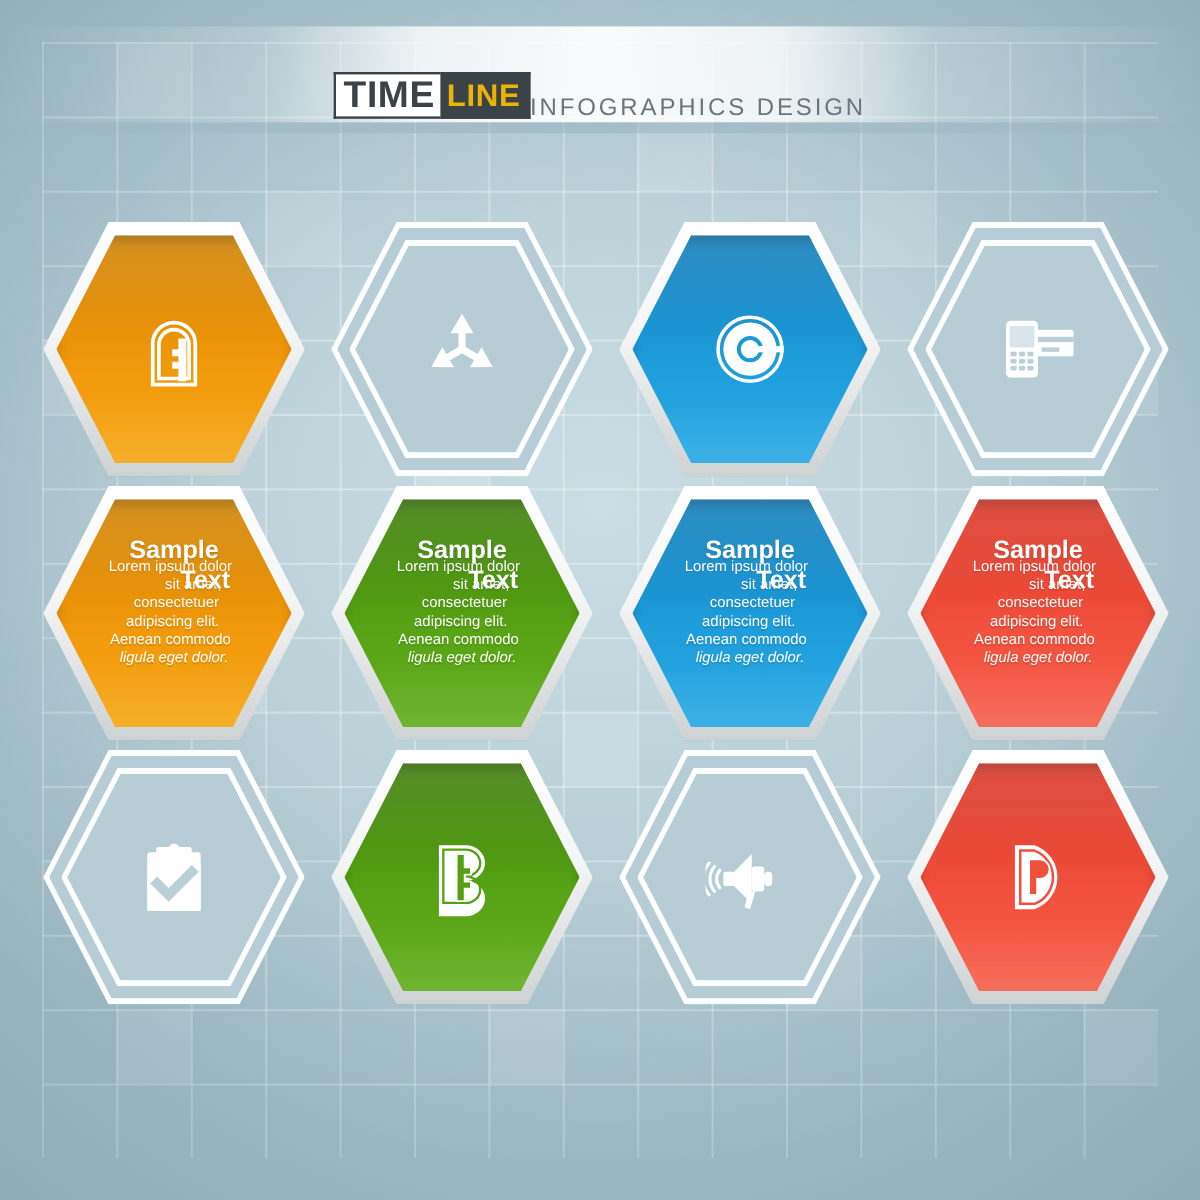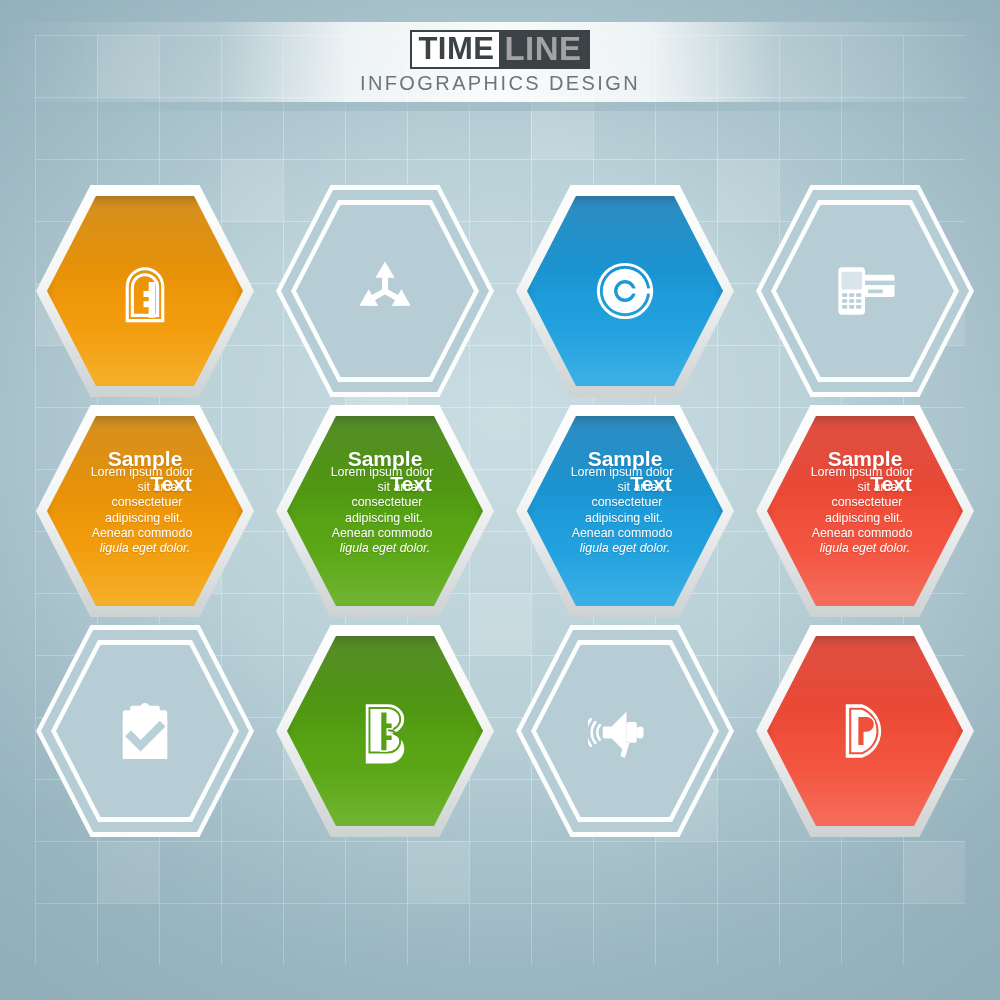--- a/index.html
+++ b/index.html
@@ -41,37 +41,37 @@
   #banner {
     position:absolute; left:0; top:22px; width:1000px; height:80px;
     background:linear-gradient(to right,
         rgba(255,255,255,0) 0%,
         rgba(255,255,255,.20) 22%,
         rgba(255,255,255,.80) 35%,
         rgba(255,255,255,.92) 50%,
         rgba(255,255,255,.80) 65%,
         rgba(255,255,255,.20) 78%,
         rgba(255,255,255,0) 100%);
-    display:flex; flex-direction:column; align-items:center; justify-content:center;
+    display:flex; flex-direction:row; align-items:flex-end; justify-content:center;
   }
   #banner:after{
     content:""; position:absolute; left:0; bottom:-9px; width:1000px; height:9px;
     background:linear-gradient(to right, rgba(160,185,195,0) 0%, rgba(150,178,190,.45) 30%,
                rgba(150,178,190,.55) 50%, rgba(150,178,190,.45) 70%, rgba(160,185,195,0) 100%);
   }
   .title-wrap{ display:flex; align-items:stretch; margin-bottom:3px; }
   .t-time{
     font-size:31px; font-weight:bold; letter-spacing:.5px;
     color:#3b4347; background:#ffffff;
     border:2.5px solid #3b4347; border-right:none;
     padding:0 5px 1px 6px; line-height:34px;
   }
   .t-line{
-    font-size:33px; font-weight:bold; letter-spacing:.5px;
-    color:#a3a3a3; background:#3b4347;
+    font-size:26px; font-weight:bold; letter-spacing:.5px;
+    color:#eab308; background:#3b4347;
     border:2.5px solid #3b4347; border-left:none;
     padding:0 6px 1px 5px; line-height:34px;
   }
   .subtitle{
     font-size:20px; color:#6b767b; letter-spacing:2.4px; font-weight:normal;
   }
 
   
   #grid { position:absolute; inset:0; }
   .hex-slot{ position:absolute; width:218px; height:212px; }

